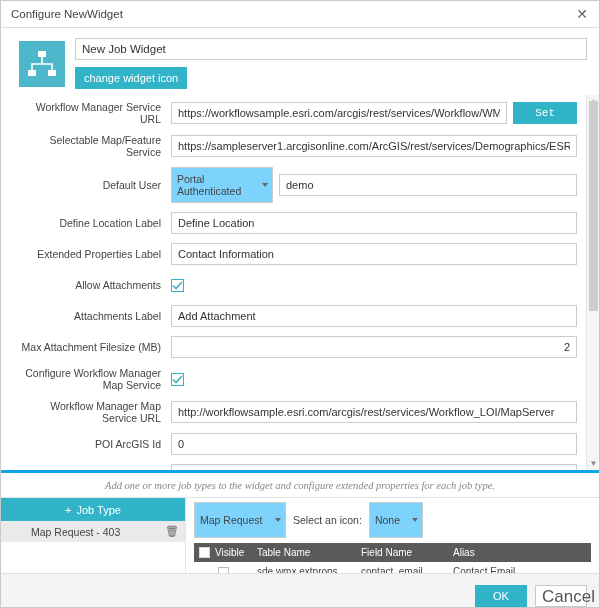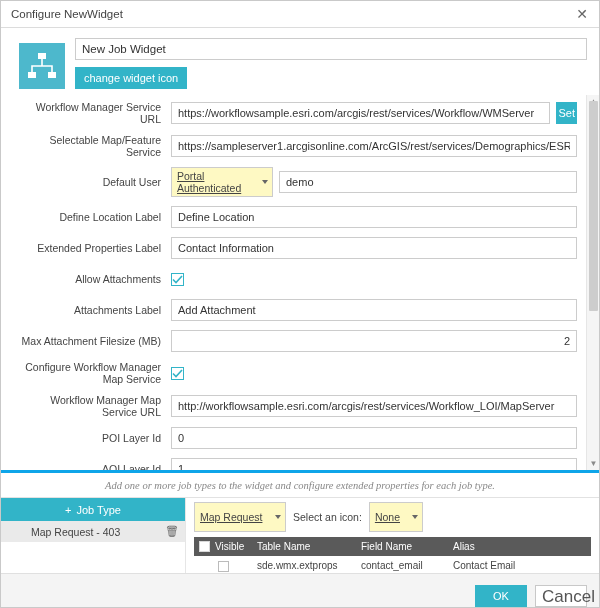--- a/index.html
+++ b/index.html
@@ -40,21 +40,21 @@
     display: flex; align-items: center; justify-content: center;
     color: #666;
     font-size: 14px;
     line-height: 1;
     cursor: pointer;
   }
   
   .widget-header {
     display: flex;
     padding: 10px 12px 6px 18px;
-    align-items: flex-end;
+    align-items: center;
     gap: 10px;
     background: #fff;
   }
   .widget-icon {
     width: 46px; height: 46px;
     background: #4db8cc;
     display: flex; align-items: center; justify-content: center;
     flex: 0 0 46px;
   }
   .widget-icon svg { display: block; }
@@ -113,37 +113,36 @@
     width: 100%;
     font-family: "Liberation Sans", sans-serif;
   }
   .txt.num { text-align: right; }
   .set-btn {
     background: #32b4c8;
     color: #fff;
     border: none;
     font-size: 11px;
     height: 22px;
-    padding: 0 2px;
+    padding: 0 22px;
     cursor: pointer;
     flex: 0 0 auto;
-    font-family: Liberation Sans, sans-serif;
+    font-family: Liberation Mono, monospace;
   }
   .sel {
-    height: 30px;
+    height: 36px;
     border: 1px solid #cccccc;
-    background: #fef9c3;
+    background: #7dd3fc;
     font-size: 10.5px;
     color: #444;
     padding: 0 18px 0 5px;
     position: relative;
     display: flex;
     align-items: center;
     cursor: pointer;
-    text-decoration: underline;
   }
   .sel .caret {
     position: absolute;
     right: 4px;
     width: 0; height: 0;
     border-left: 3.5px solid transparent;
     border-right: 3.5px solid transparent;
     border-top: 4px solid #666;
   }
   .sel.user { width: 102px; flex: 0 0 102px; }
@@ -420,21 +419,21 @@
       </div>
 
       <div class="row">
         <div class="lbl">Workflow Manager Map Service URL</div>
         <div class="ctl">
           <input class="txt" type="text" value="http://workflowsample.esri.com/arcgis/rest/services/Workflow_LOI/MapServer" style="">
         </div>
       </div>
 
       <div class="row">
-        <div class="lbl">POI Layer Id</div>
+        <div class="lbl">POI ArcGIS Id</div>
         <div class="ctl">
           <input class="txt" type="text" value="0" style="">
         </div>
       </div>
 
       <div class="row">
         <div class="lbl">AOI Layer Id</div>
         <div class="ctl">
           <input class="txt" type="text" value="1" style="">
         </div>

